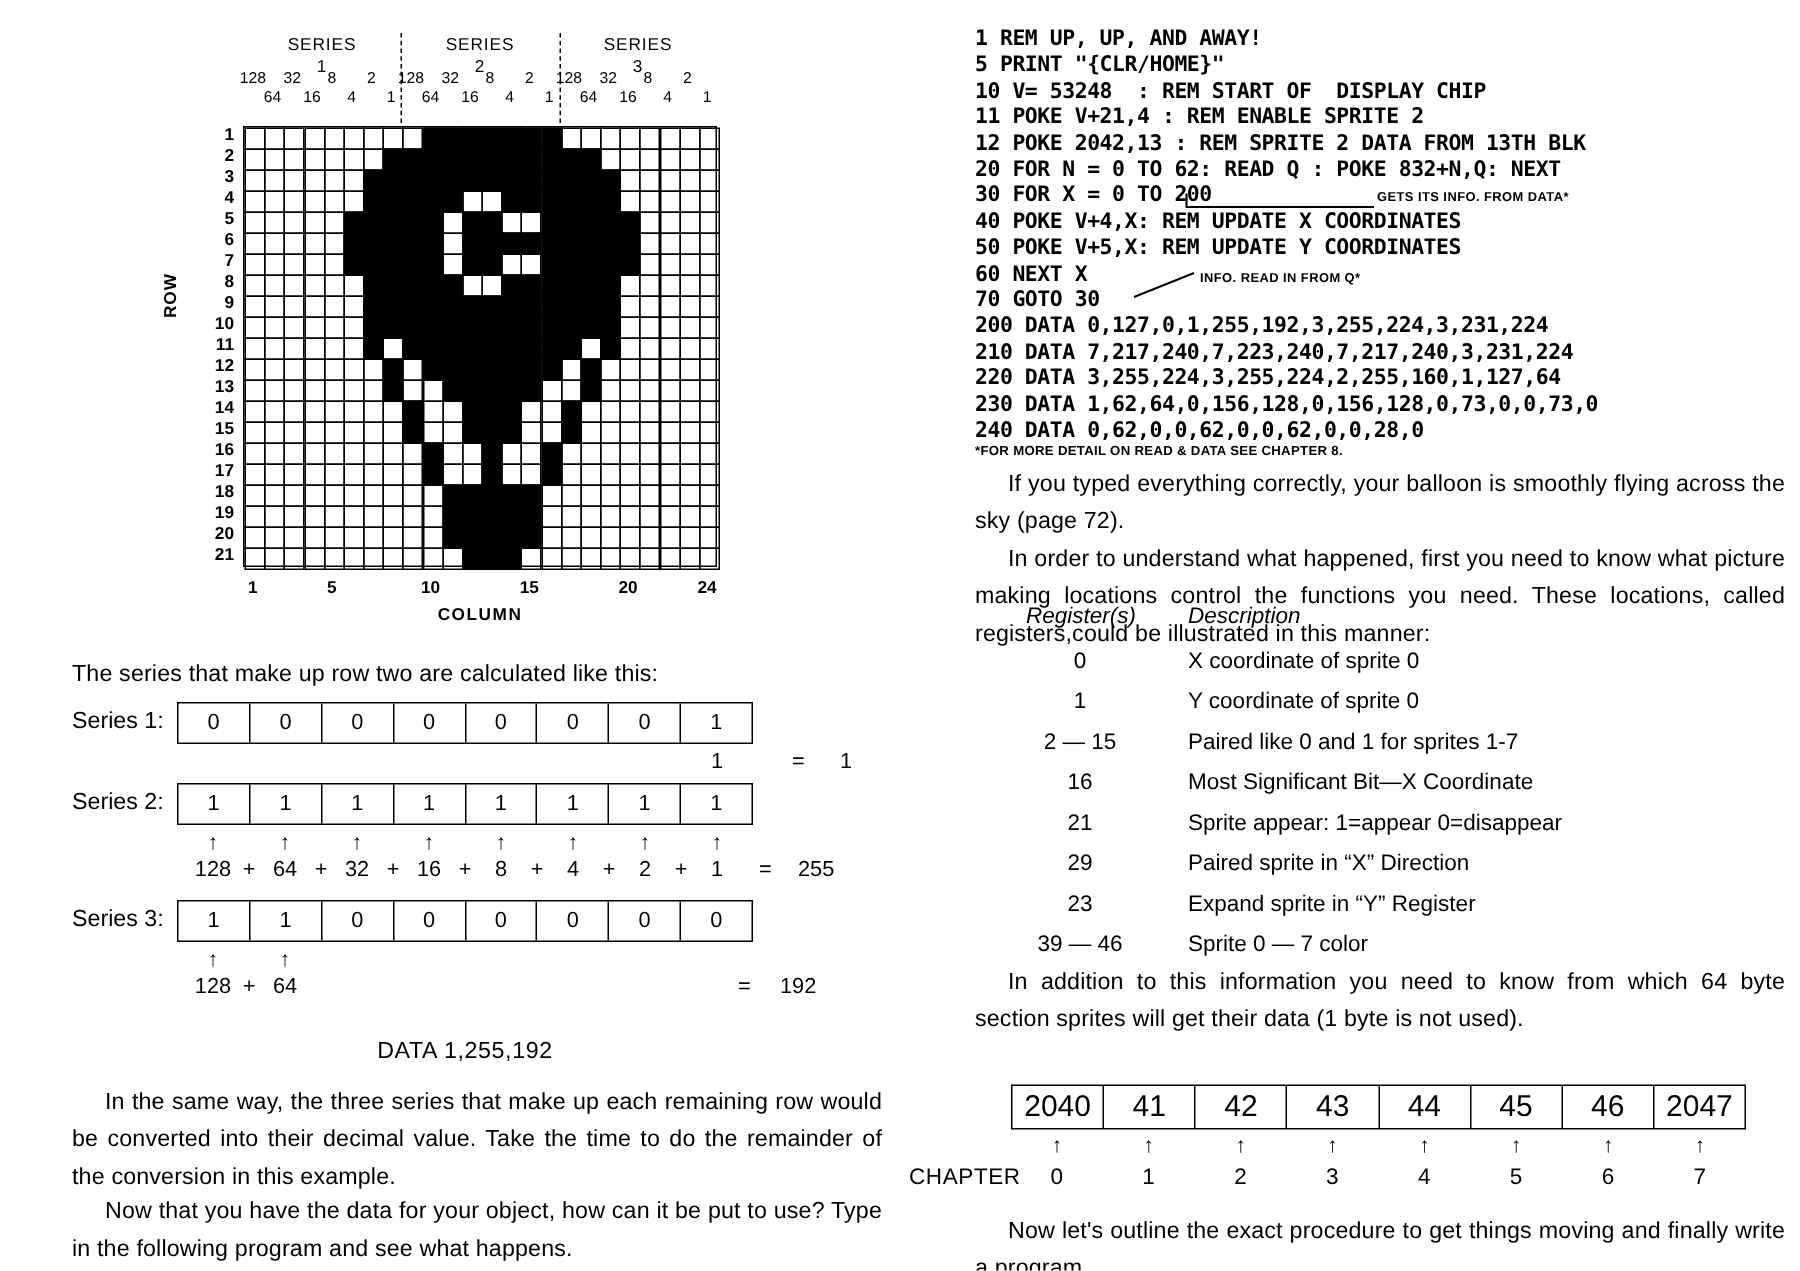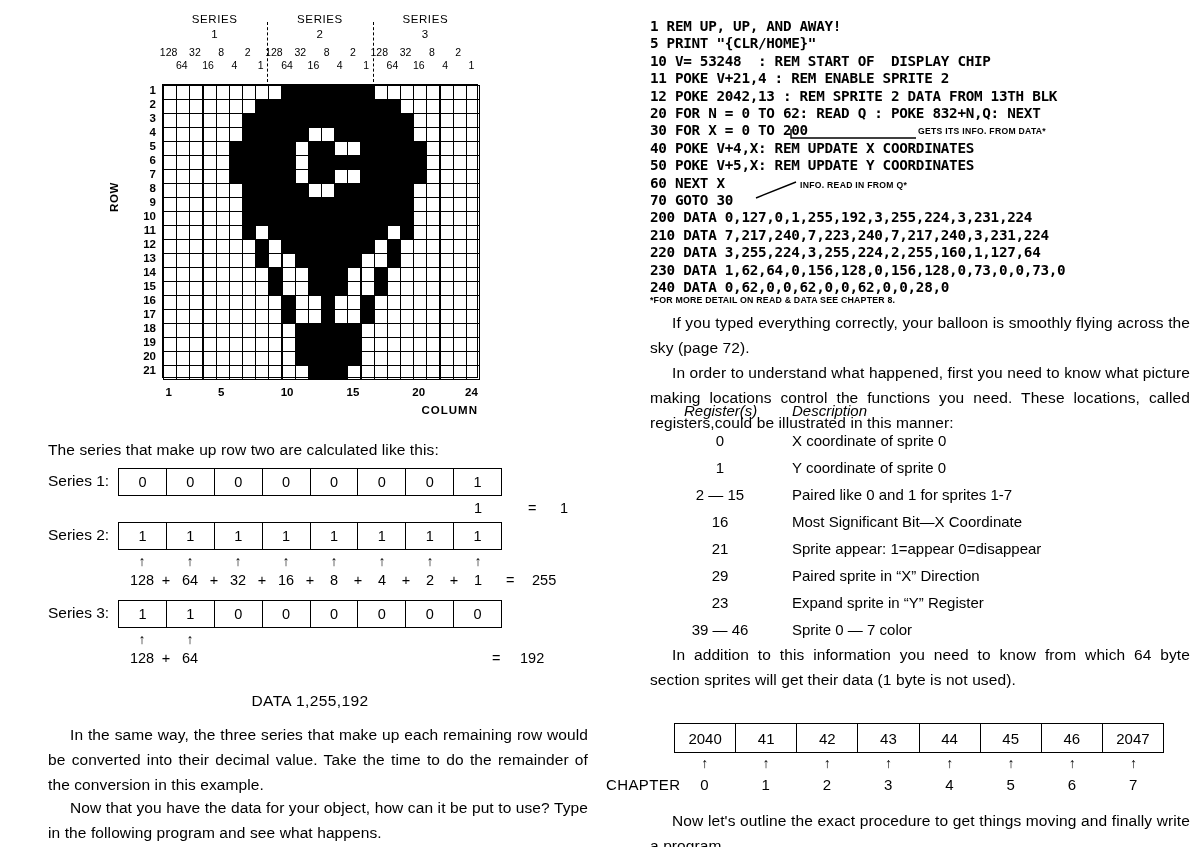--- a/index.html
+++ b/index.html
@@ -23,21 +23,21 @@
     font-size:15.5px;
     line-height:1.62;
     text-align:justify;
     letter-spacing:.1px;
   }
   .prose.indent{text-indent:22px;}
 
   
   #grid-figure{position:absolute;left:0;top:0;width:620px;height:430px;}
 
-  .series-head{position:absolute;top:12px;left:162px;width:316px;height:34px;}
+  .series-head{position:absolute;top:23px;left:162px;width:316px;height:34px;}
   .series-head .sh{
     position:absolute;top:0;width:105.33px;text-align:center;
     font-size:11.5px;line-height:1.32;letter-spacing:.6px;
   }
   .series-head .sh b{font-weight:400;display:block;}
 
   .series-div{position:absolute;width:0;border-left:1.6px dashed #000;}
 
   .bits{position:absolute;left:162px;top:46px;width:316px;height:30px;}
   .bits .bt{
@@ -63,21 +63,21 @@
   .rowlabel{
     position:absolute;left:108px;top:212px;
     font-size:11.5px;font-weight:700;letter-spacing:.6px;
     transform:rotate(-90deg);transform-origin:left top;
   }
   .colnum{
     position:absolute;top:386px;width:30px;text-align:center;
     font-size:11.5px;font-weight:700;
   }
   .collabel{
-    position:absolute;top:404px;left:162px;width:316px;text-align:right;
+    position:absolute;top:404px;left:162px;width:316px;text-align:center;
     font-size:11.5px;font-weight:700;letter-spacing:1px;
   }
 
   
   .series-row{position:absolute;left:0;}
   .series-lbl{
     position:absolute;left:48px;font-size:15.5px;
   }
   .bitbox{
     position:absolute;left:118px;
@@ -135,21 +135,21 @@
 
   
   .ptrbox{
     position:absolute;left:46px;
     box-sizing:border-box;border:1.4px solid #000;
     height:30px;display:flex;background:#fff;width:490px;
   }
   .ptrbox .pc{
     flex:1 1 0;box-sizing:border-box;border-right:1.4px solid #000;
     display:flex;align-items:center;justify-content:center;
-    font-size:15px;
+    font-size:20px;
   }
   .ptrbox .pc:last-child{border-right:none;}
   .ptr-arrows{position:absolute;left:46px;width:490px;height:18px;}
   .ptr-arrows .pa{
     position:absolute;top:0;width:30px;text-align:center;font-size:14px;line-height:14px;
   }
   .ptr-nums{position:absolute;left:46px;width:490px;height:20px;}
   .ptr-nums .pn{
     position:absolute;top:0;width:30px;text-align:center;font-size:15px;letter-spacing:.4px;
   }

